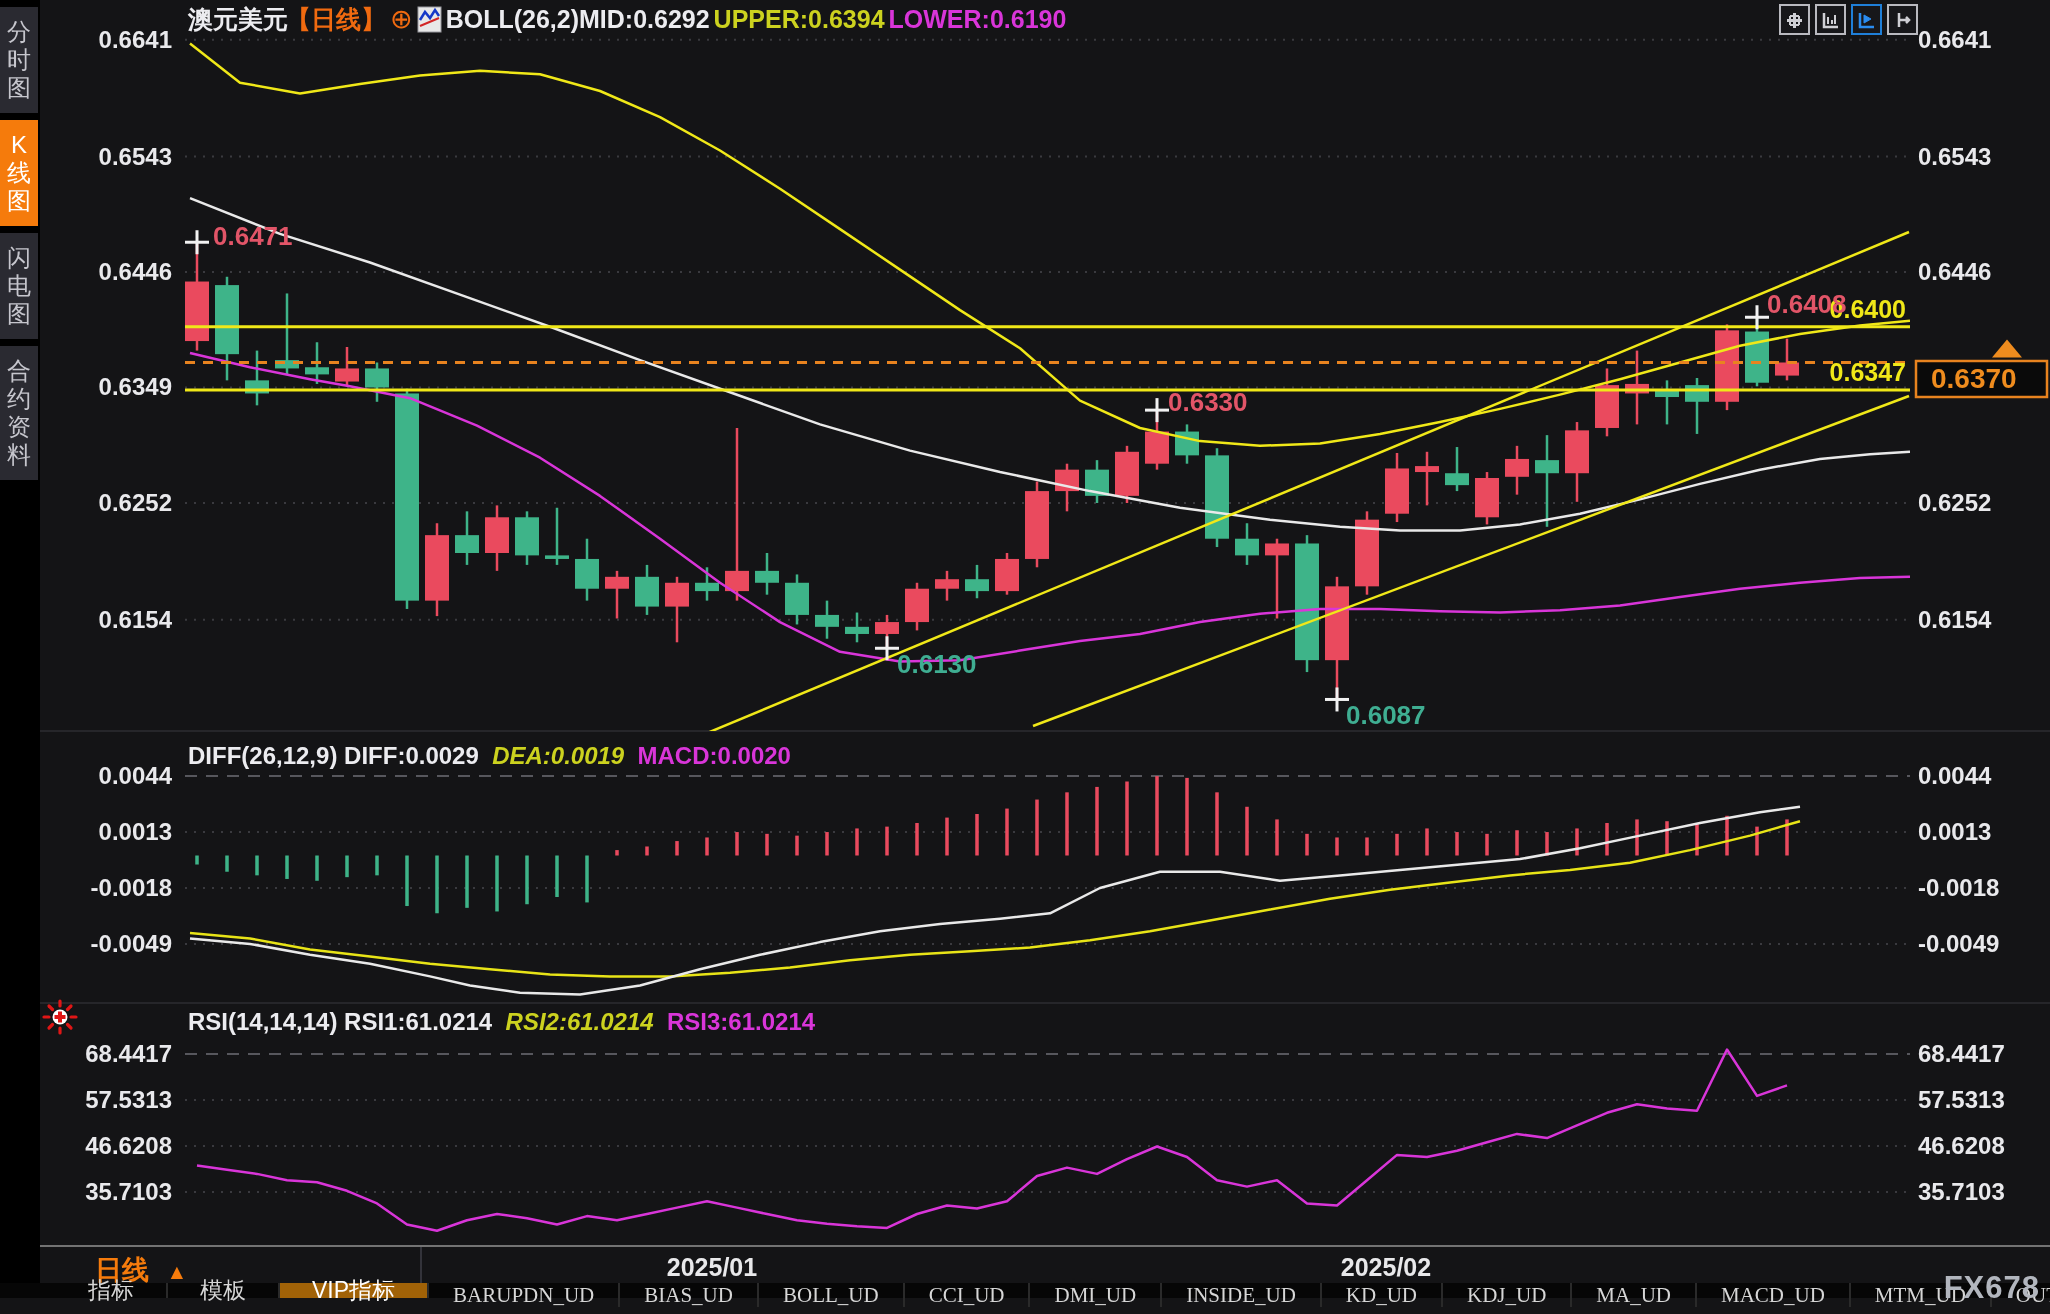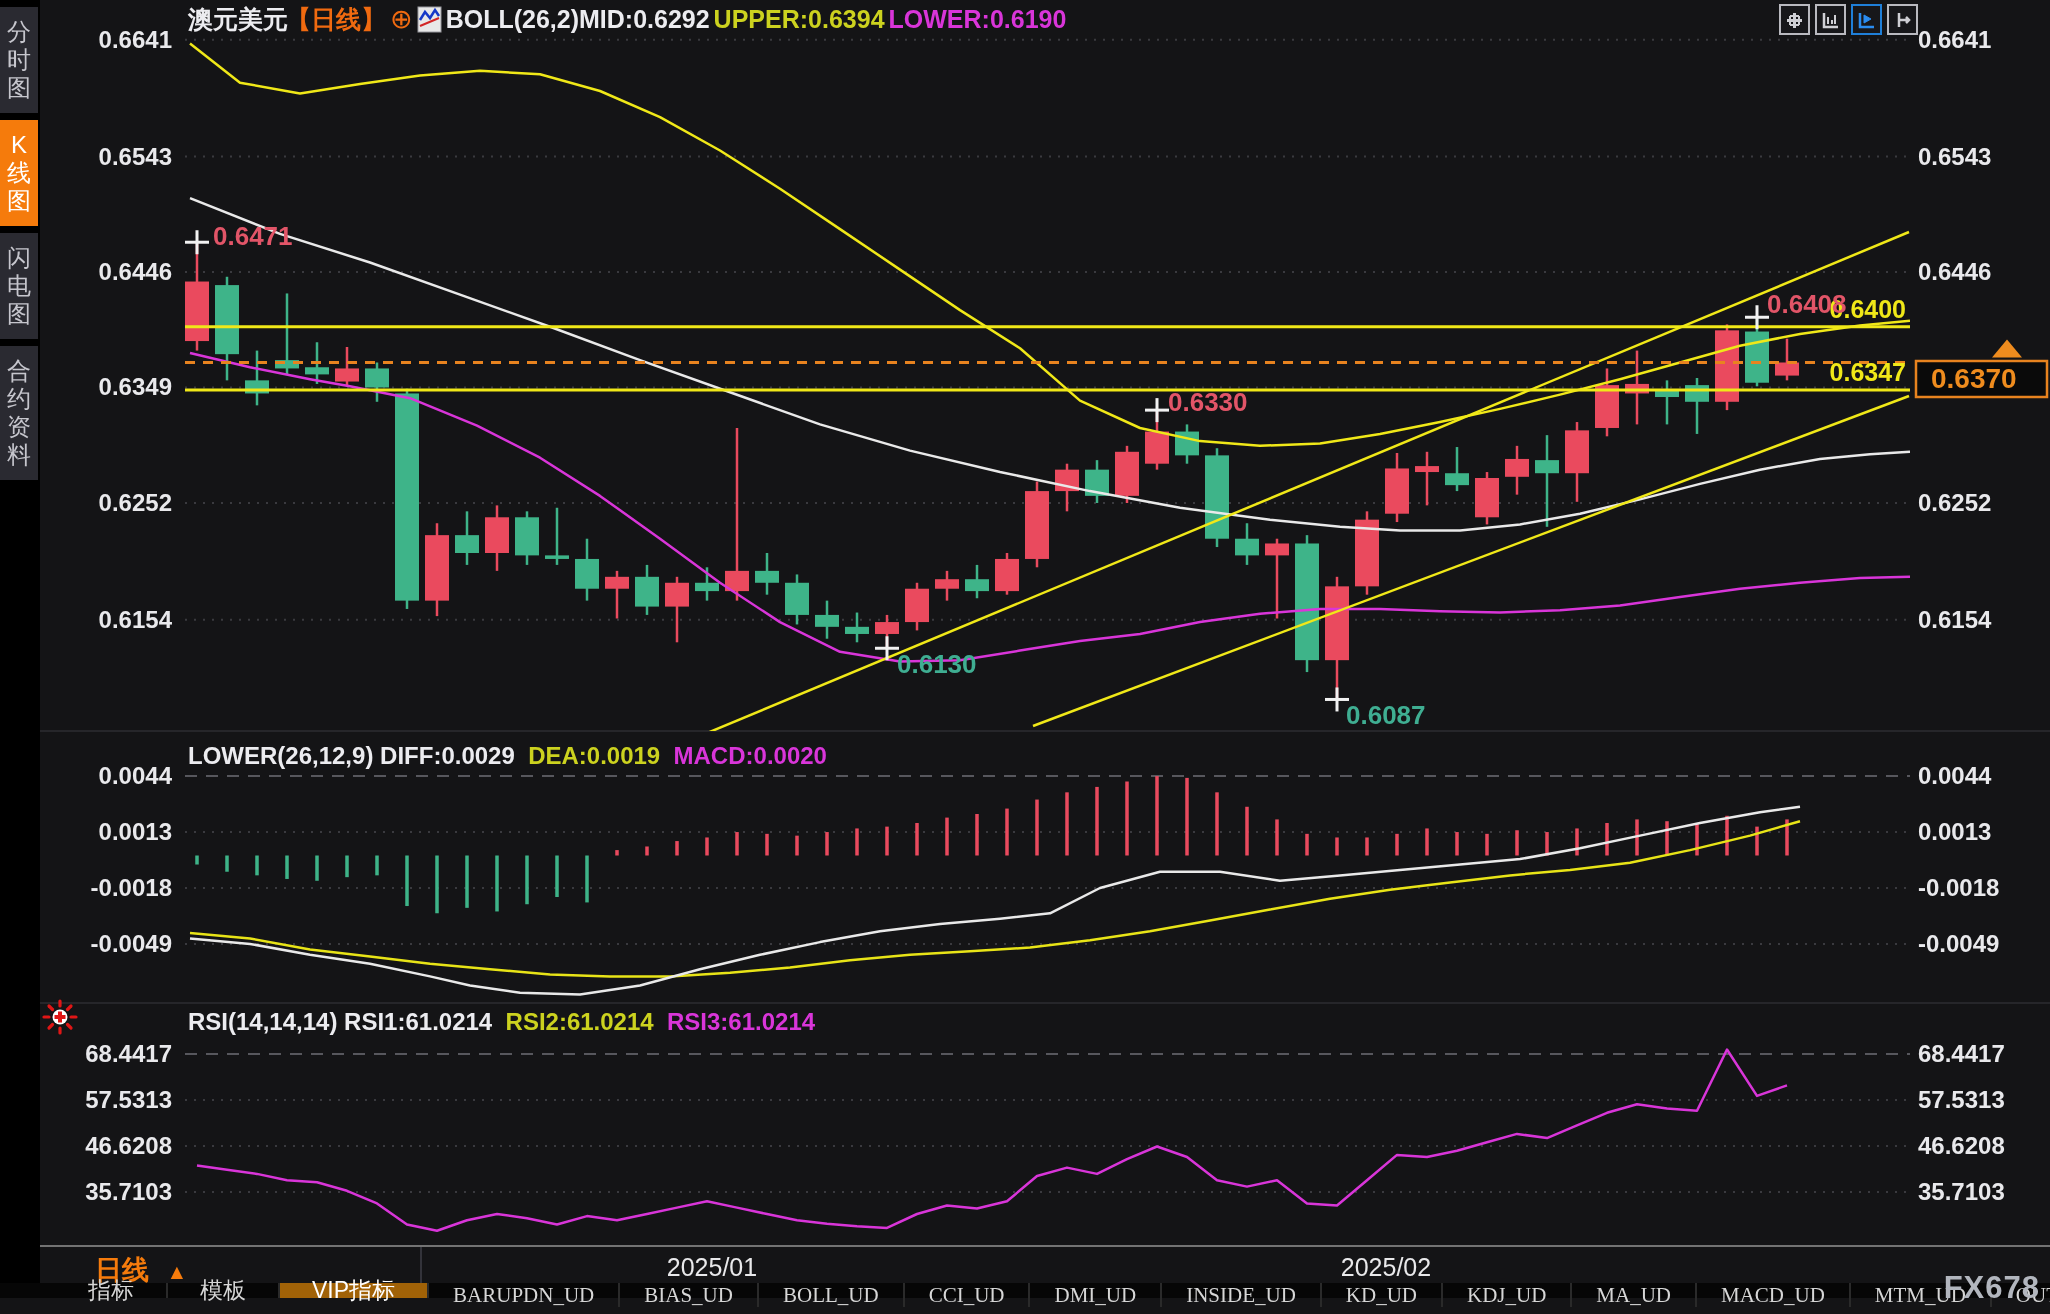--- a/index.html
+++ b/index.html
@@ -19,27 +19,27 @@
   .hdr .yel{color:#ccd21f;}
   .hdr .mag{color:#d935d9;}
   .hdr .oplus{color:#f06a10;font-size:27px;font-weight:400;}
   
   .toolbar{position:absolute;left:1779px;top:4px;display:flex;gap:5px;z-index:5;}
   .tbtn{width:27px;height:27px;border:2px solid #b9b9bf;background:#17171a;display:flex;
         align-items:center;justify-content:center;cursor:pointer;}
   .tbtn.active{border-color:#1f7fd8;}
   
   .pane-hdr{position:absolute;font-size:24px;font-weight:700;white-space:nowrap;z-index:5;color:#ececf0;}
-  .pane-hdr .yel{color:#ccd21f;}
+  .pane-hdr .yel{color:#ccd21f;font-style:italic;}
   .pane-hdr .mag{color:#d935d9;}
   
   .xaxis{position:absolute;left:40px;top:1245px;width:2010px;height:36px;border-top:2px solid #737373;}
   .xdiv{position:absolute;left:380px;top:0;width:2px;height:36px;background:#33333a;}
   .period-btn{position:absolute;left:55px;top:5px;color:#f57b0c;font-size:27px;font-weight:700;cursor:pointer;}
-  .xtick{position:absolute;top:6px;transform:translateX(-50%);color:#e8e8ea;font-size:25px;font-weight:400;}
+  .xtick{position:absolute;top:6px;transform:translateX(-50%);color:#e8e8ea;font-size:25px;font-weight:700;}
   
   .tabbar{position:absolute;left:0;top:1283px;width:2050px;height:15px;background:#060606;
           display:flex;align-items:stretch;padding-left:56px;box-sizing:border-box;}
   .tab{display:flex;align-items:center;padding:12px 24px;color:#d6d6d6;font-size:21px;
        font-family:Liberation Serif, serif;border-right:2px solid #2a2a2a;cursor:pointer;white-space:nowrap;}
   .tab.cn{font-family:"Liberation Sans",sans-serif;font-size:23px;padding:0 32px;}
   .tab.active{background:#a16207;color:#fff;}
   .watermark{position:absolute;left:1840px;top:1270px;width:200px;text-align:right;color:#b2b6be;
              font-size:31px;font-weight:700;letter-spacing:1px;z-index:6;}
   svg text{font-family:"Liberation Sans",sans-serif;}
@@ -393,21 +393,21 @@
     <span class="tbtn">
       <svg width="19" height="18" viewBox="0 0 19 18" style="color:#cfcfd4">
         <g stroke="#cfcfd4" fill="none">
           <path d="M6,2 V16 M6,9 h10 M13,6 l3,3 -3,3" stroke-width="2.5"></path>
         </g>
       </svg>
     </span>
   </div>
 
 <div class="pane-hdr" style="left:188px;top:742px;">
-  <span>LOWER(26,12,9)</span>
+  <span>DIFF(26,12,9)</span>
   <span>DIFF:0.0029</span>&nbsp;
   <span class="yel">DEA:0.0019</span>&nbsp;
   <span class="mag">MACD:0.0020</span>
 </div>
 
 <div class="pane-hdr" style="left:188px;top:1008px;">
   <span>RSI(14,14,14)</span>
   <span>RSI1:61.0214</span>&nbsp;
   <span class="yel">RSI2:61.0214</span>&nbsp;
   <span class="mag">RSI3:61.0214</span>

